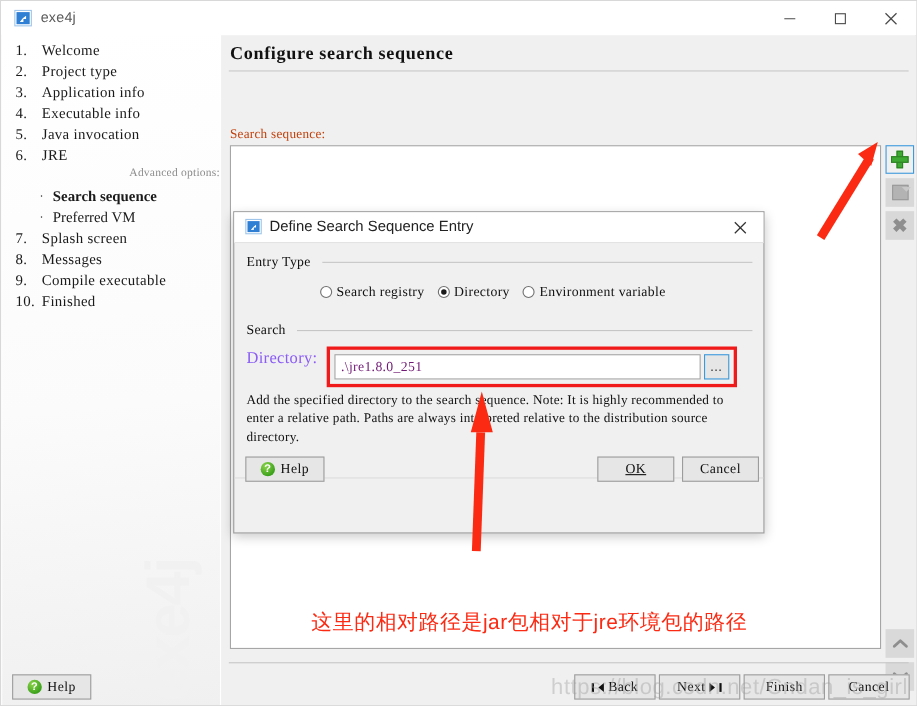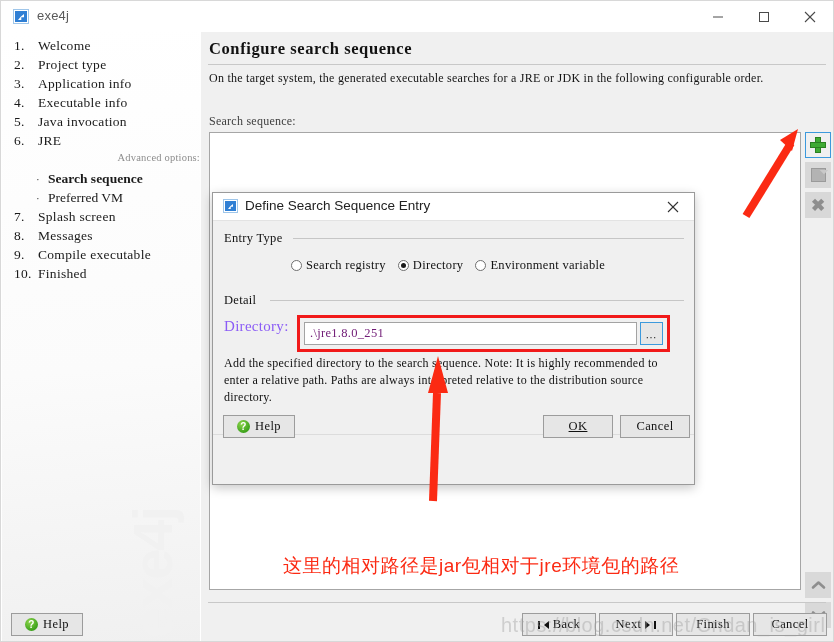--- a/index.html
+++ b/index.html
@@ -35,21 +35,21 @@
   .nav-sub.sel .sub-label{font-weight:bold;}
   .sb-divider{position:absolute;right:0;top:31px;width:1px;height:610px;background:#d6d6d6;}
   .wm-left{position:absolute;left:118px;bottom:4px;font-family:"Liberation Sans",sans-serif;font-size:56px;font-weight:bold;
     color:#f1f1f1;writing-mode:vertical-rl;transform:rotate(180deg);letter-spacing:-2px;user-select:none;}
 
   
   .main{position:absolute;left:200px;top:31px;width:632px;height:610px;background:#f0f0f0;}
   .page-title{position:absolute;left:8px;top:7px;font-size:16.5px;font-weight:bold;color:#111;letter-spacing:.6px;}
   .title-rule{position:absolute;left:7px;top:32px;width:618px;height:1px;background:#c8c8c8;}
   .intro{position:absolute;left:8px;top:38px;width:614px;font-size:12px;color:#141414;line-height:17px;letter-spacing:.25px;}
-  .seq-label{position:absolute;left:8px;top:82px;font-size:12px;color:#404040;letter-spacing:.25px;}
+  .seq-label{position:absolute;left:8px;top:82px;font-size:12px;color:#c2410c;letter-spacing:.25px;}
 
   .listbox{position:absolute;left:8px;top:100px;width:592px;height:458px;background:#fff;border:1px solid #a6a6a6;box-sizing:border-box;}
 
   .side-tools{position:absolute;left:604px;top:100px;width:26px;}
   .tbtn{width:26px;height:26px;margin-bottom:4px;display:flex;align-items:center;justify-content:center;background:#d8d8d8;box-sizing:border-box;}
   .tbtn.add{background:#f0f0f0;border:1px solid #3c99dc;}
   .tbtn.add .plus{position:relative;width:16px;height:16px;}
   .tbtn.add .plus:before,.tbtn.add .plus:after{content:"";position:absolute;background:#3faa33;border:1px solid #2b8021;box-sizing:border-box;}
   .tbtn.add .plus:before{left:5px;top:0;width:6px;height:16px;}
   .tbtn.add .plus:after{left:0;top:5px;width:16px;height:6px;}
@@ -203,21 +203,20 @@
       </div>
 
     </div>
     <div class="wm-left">exe4j</div>
   </div>
   <div class="sb-divider"></div>
 
   <div class="main">
     <div class="page-title">Configure search sequence</div>
     <div class="title-rule"></div>
-    <div class="intro">On the target system, the generated executable searches for a JRE or JDK in the following configurable order.</div>
     <div class="seq-label">Search sequence:</div>
 
     <div class="listbox"></div>
 
     <div class="side-tools">
       <div class="tbtn add">
         <span class="plus"></span>
       </div>
       <div class="tbtn">
         <span class="note"></span>
@@ -295,21 +294,21 @@
       <label class="radio">
         <span class="rc on"></span>
         <span>Directory</span>
       </label>
       <label class="radio">
         <span class="rc"></span>
         <span>Environment variable</span>
       </label>
     </div>
 
-    <div class="grp-label" style="left:11px;top:100px;">Detail</div>
+    <div class="grp-label" style="left:11px;top:100px;">Search</div>
     <div class="grp-line" style="left:57px;top:107px;width:414px;"></div>
 
     <div class="dir-label">Directory:</div>
     <input class="dir-field" type="text" value=".\jre1.8.0_251" style="">
     <div class="dir-browse">
       <span>⋯</span>
     </div>
     <div class="hl-box"></div>
 
     <div class="dlg-note">Add the specified directory to the search sequence. Note: It is highly recommended to enter a relative path. Paths are always interpreted relative to the distribution source directory.</div>

